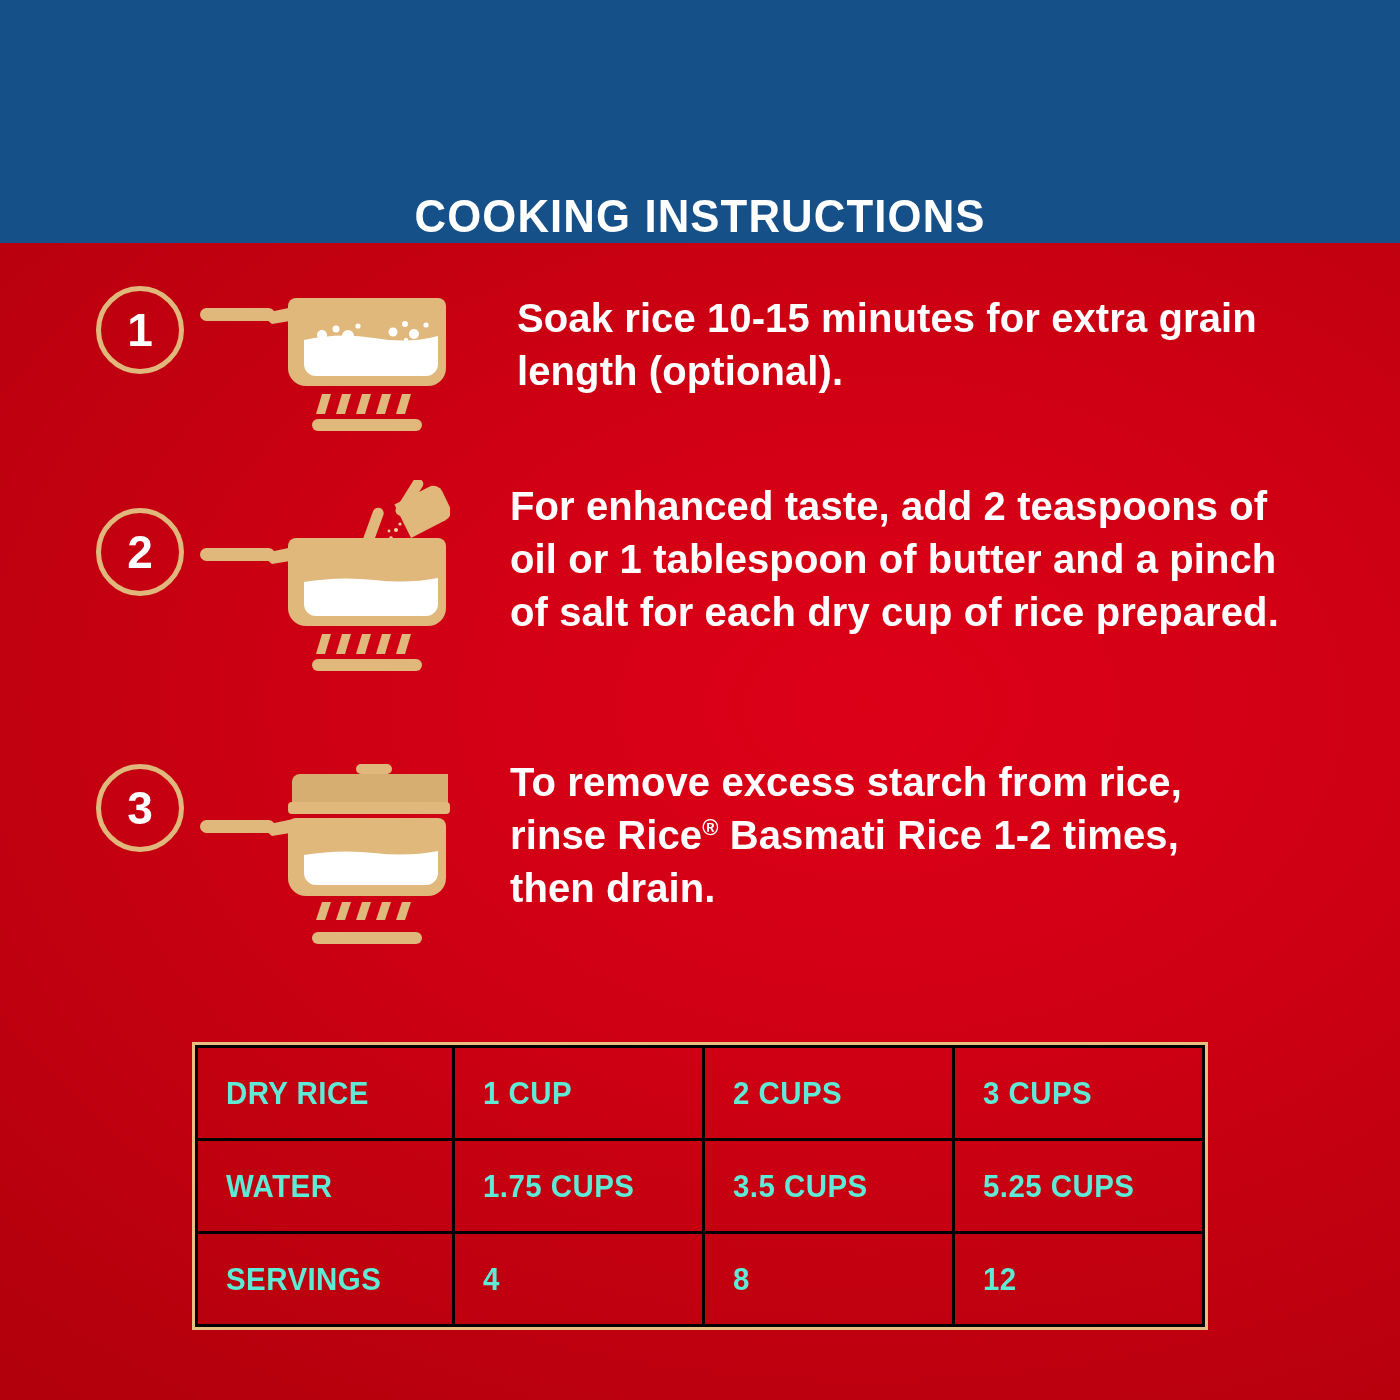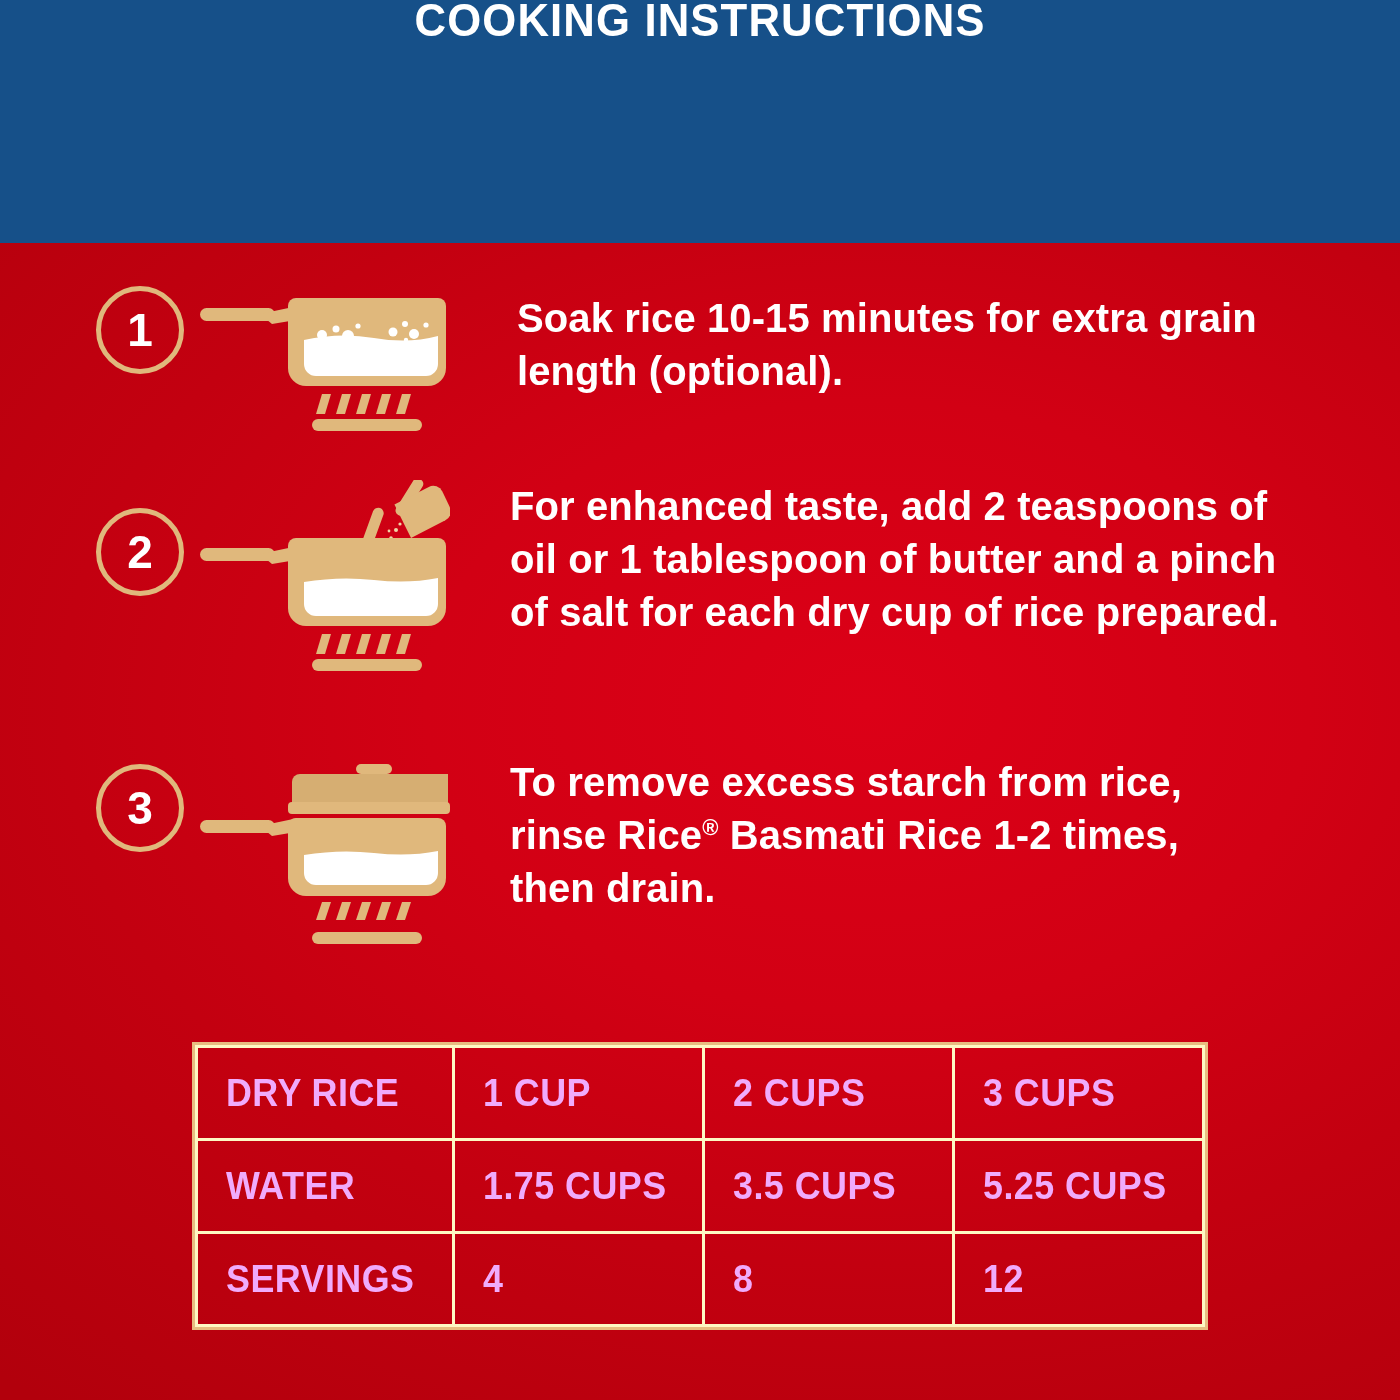--- a/index.html
+++ b/index.html
@@ -8,21 +8,21 @@
     font-family:"Liberation Sans", sans-serif;
     background:#C10010;
     overflow:hidden;
     position:relative;
   }
 
   
   .header {
     position:absolute; left:0; top:0; width:1400px; height:243px;
     background:#165089;
-    display:flex; align-items:flex-start; justify-content:center;
+    display:flex; align-items:flex-end; justify-content:center;
   }
   .header-title {
     color:#FFFFFF;
     font-size:47px;
     font-weight:bold;
     letter-spacing:1.2px;
     transform:scaleX(0.93);
     font-family:"Liberation Sans", sans-serif;
     white-space:nowrap;
     margin-top:-8px;
@@ -70,23 +70,23 @@
     left:192px; top:1042px;
     width:1016px; height:288px;
     border:3px solid #E8BE81;
   }
   table.ratios {
     width:100%; height:100%;
     border-collapse:collapse;
     table-layout:fixed;
   }
   table.ratios td {
-    border:3px solid #fef9c3;
-    color:#f0abfc;
-    font-size:39px;
+    border:3px solid #000000;
+    color:#5eead4;
+    font-size:32px;
     font-weight:bold;
     letter-spacing:0.5px;
     padding-left:28px;
     vertical-align:middle;
     transform-origin:left center;
   }
   table.ratios td.label { width:25.5%; }
   table.ratios td.val  { width:24.8%; }
   table.ratios td span { display:inline-block; transform:scaleX(0.92); transform-origin:left center; }
 </style>

